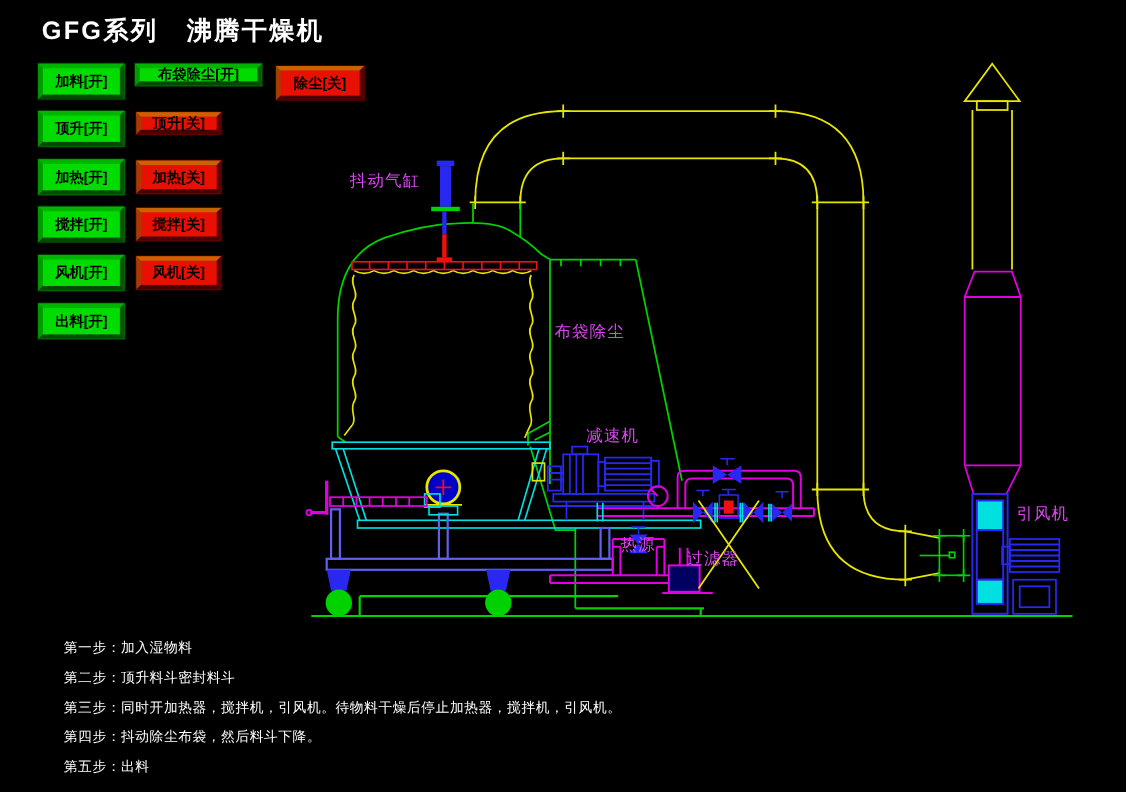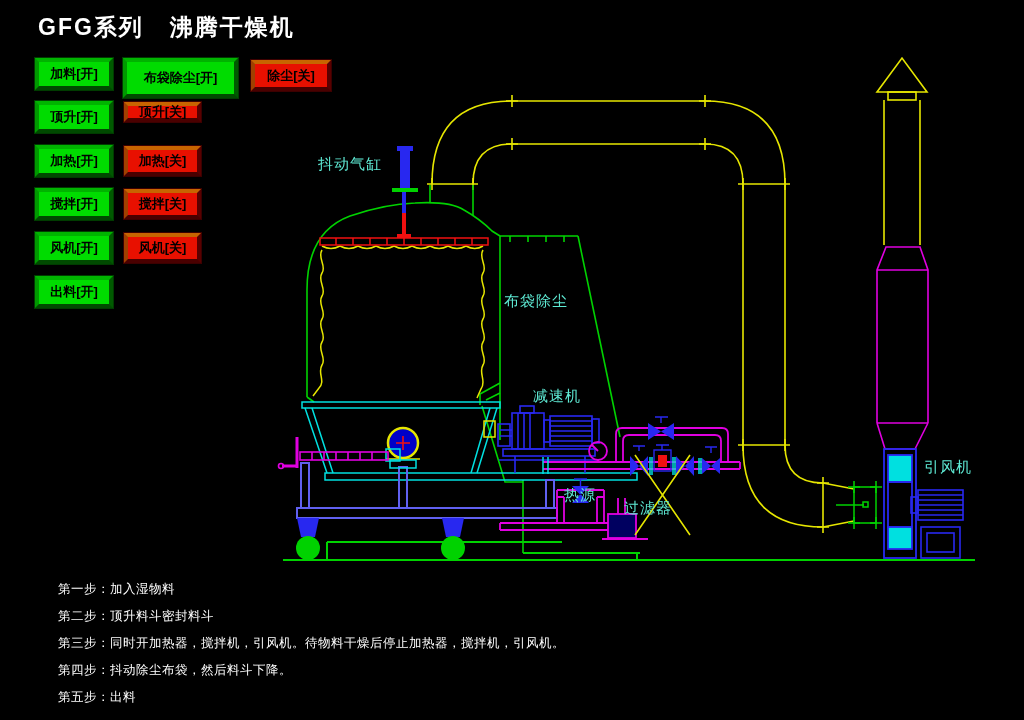--- a/index.html
+++ b/index.html
@@ -7,32 +7,32 @@
           font-family:"Liberation Sans","DejaVu Sans",sans-serif;overflow:hidden;}
   .title{position:absolute;left:38px;top:12px;color:#fff;font-size:23px;font-weight:bold;letter-spacing:2px;}
   .title .t2{margin-left:26px;}
   .btn{position:absolute;display:flex;align-items:center;justify-content:center;
        font-size:13px;font-weight:bold;color:#000;cursor:pointer;box-sizing:border-box;white-space:nowrap;}
   .btn.on{background:var(--btn-green);border:4px solid;
           border-color:#00b400 #005a00 #004a00 #009a00;box-shadow:0 0 0 1px #003c00;}
   .btn.off{background:var(--btn-red);border:4px solid;
           border-color:#c86400 #5a0000 #4a0000 #a04000;box-shadow:0 0 0 1px #3c0000;}
   .b0{left:35px;top:58px;width:78px;height:32px;}
-  .b1{left:123px;top:58px;width:115px;height:40px;}
+  .b1{left:123px;top:58px;width:115px;height:20px;}
   .b2{left:251px;top:60px;width:80px;height:31px;}
   .b3{left:35px;top:101px;width:78px;height:32px;}
   .b4{left:124px;top:102px;width:77px;height:20px;}
   .b5{left:35px;top:145px;width:78px;height:32px;}
   .b6{left:124px;top:146px;width:77px;height:30px;}
   .b7{left:35px;top:188px;width:78px;height:32px;}
   .b8{left:124px;top:189px;width:77px;height:30px;}
   .b9{left:35px;top:232px;width:78px;height:32px;}
   .b10{left:124px;top:233px;width:77px;height:30px;}
   .b11{left:35px;top:276px;width:78px;height:32px;}
-  .dlabel{position:absolute;color:#5eead4;font-size:15px;white-space:nowrap;letter-spacing:1px;}
+  .dlabel{position:absolute;color:#d946ef;font-size:15px;white-space:nowrap;letter-spacing:1px;}
   .l-shaker{left:318px;top:155px;}
   .l-bag{left:504px;top:292px;}
   .l-gear{left:533px;top:387px;}
   .l-heat{left:564px;top:486px;}
   .l-filter{left:624px;top:499px;}
   .l-fan{left:924px;top:458px;}
   .step{position:absolute;left:58px;color:#fff;font-size:12.5px;white-space:nowrap;letter-spacing:0.5px;}
   .s0{top:581px;} .s1{top:608px;} .s2{top:635px;} .s3{top:662px;} .s4{top:689px;}
   svg{position:absolute;left:0;top:0;}
   .sg{stroke:var(--c-green);fill:none;}

